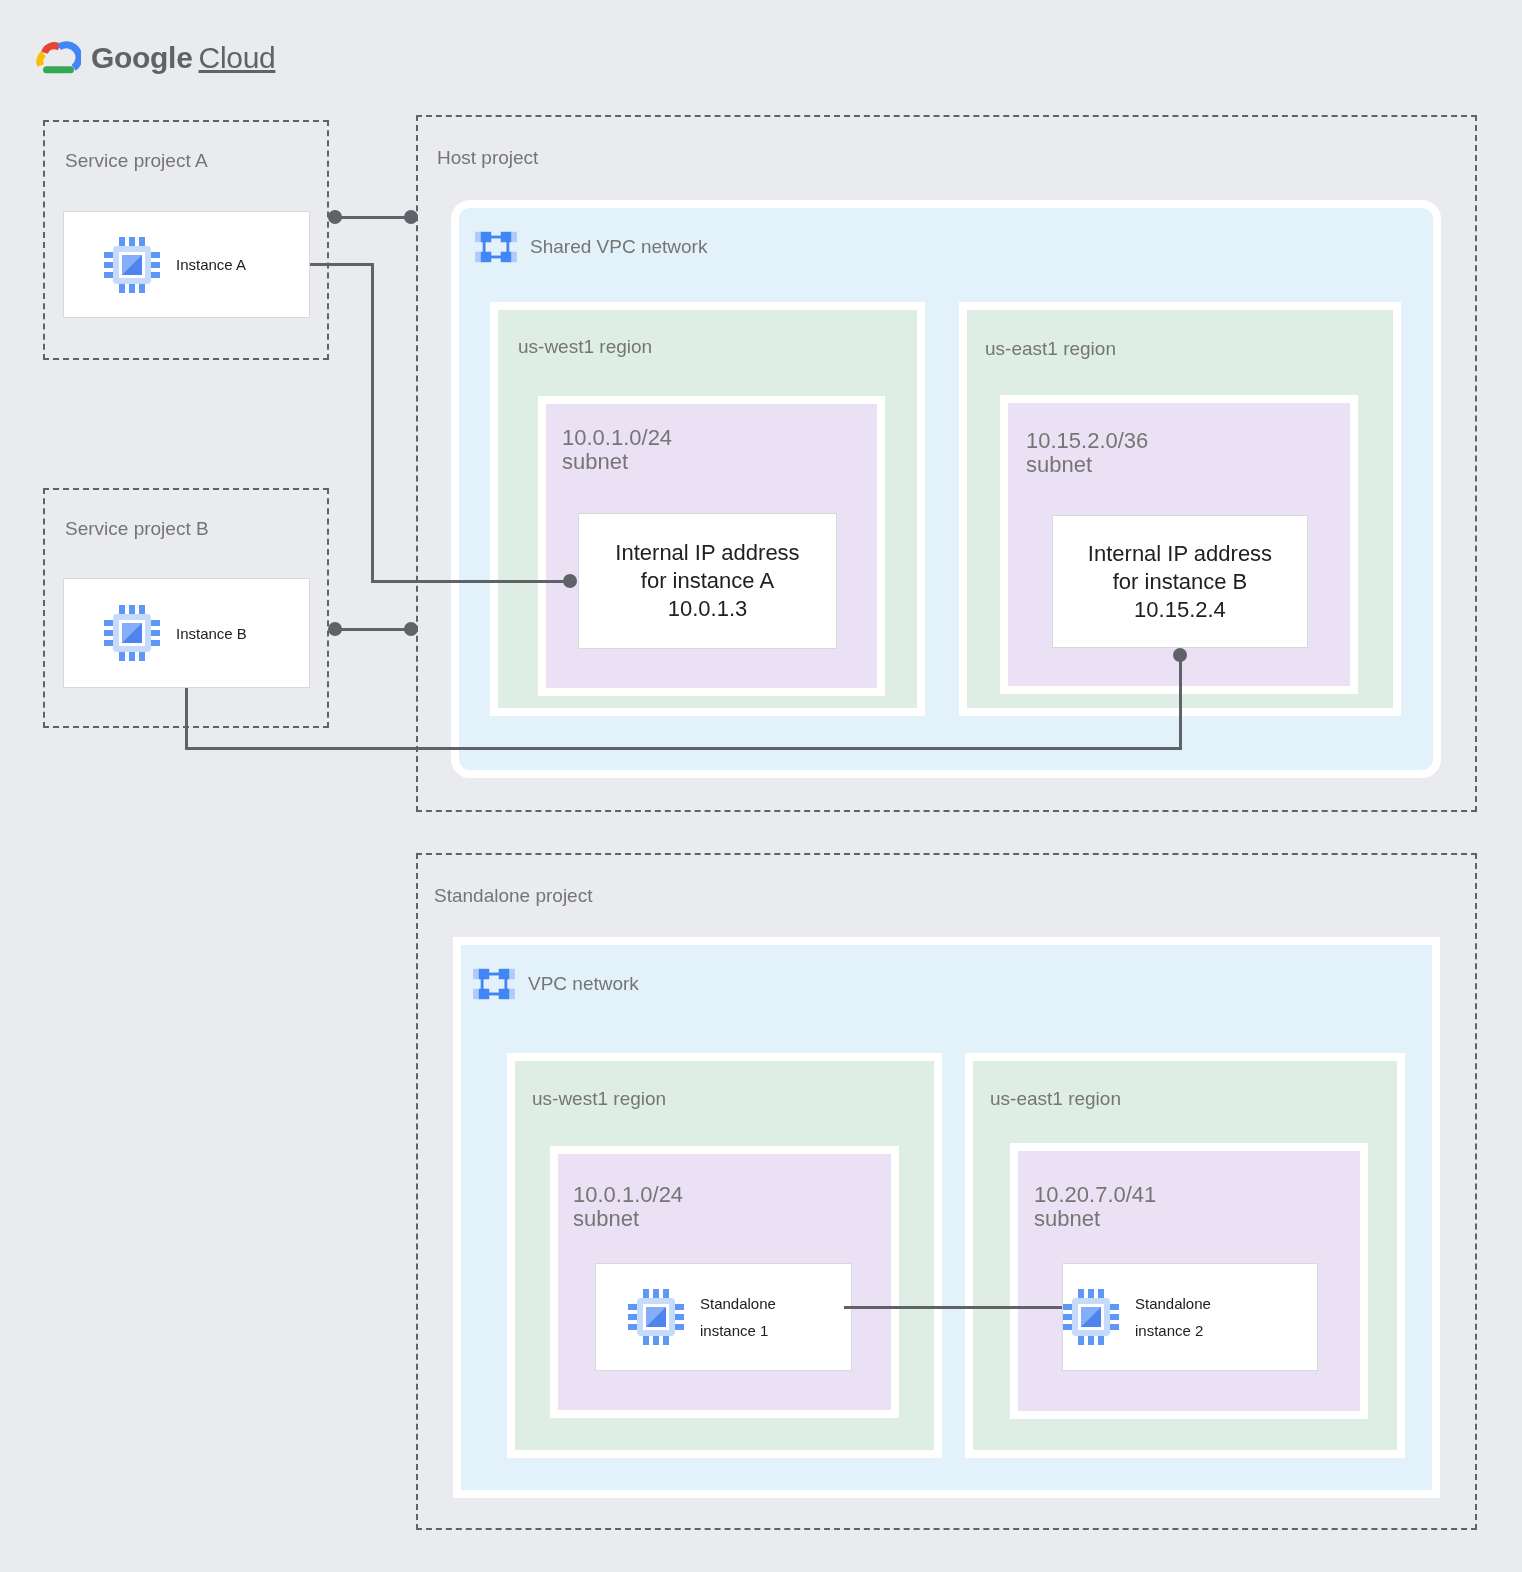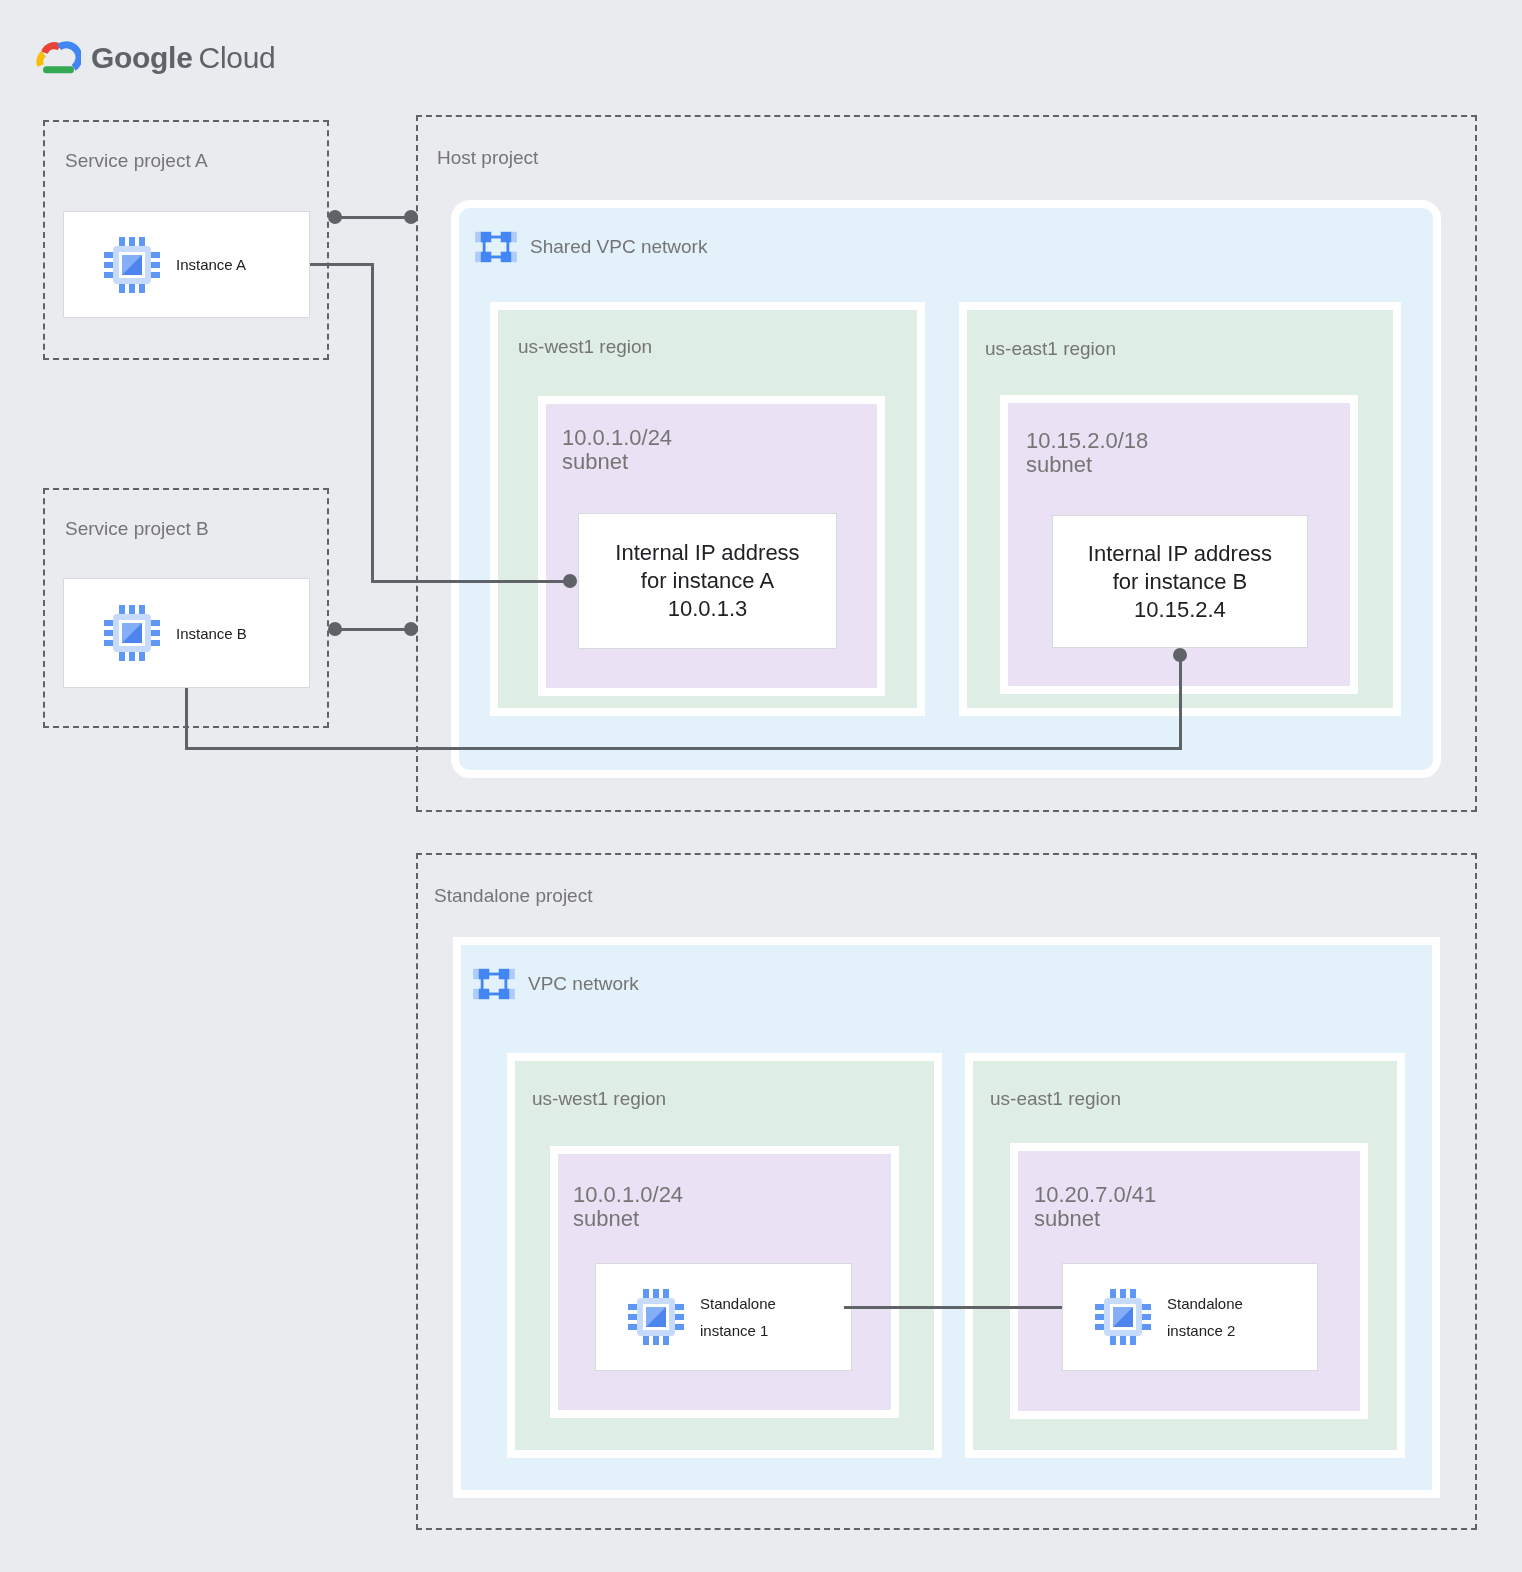--- a/index.html
+++ b/index.html
@@ -40,21 +40,21 @@
     text-align:center; color:#202124; font-size:22px; line-height:28px;
   }
   .ip-card span { display:block; }
   
   .line { position:absolute; background:#5f6368; z-index:6; }
   .dot  { position:absolute; width:14px; height:14px; border-radius:50%; background:#5f6368; z-index:7; }
   
   .logo { position:absolute; left:33px; top:38px; display:flex; align-items:center; gap:10px; }
   .logo-text { font-size:30px; color:#5f6368; letter-spacing:-0.3px; white-space:nowrap; }
   .logo-text .g { font-weight:700; }
-  .logo-text .c { font-weight:400; margin-left:6px; }
+  .logo-text .c { font-weight:400; margin-left:6px;text-decoration:underline; }
 </style>
 </head>
 <body>
 
 <div class="canvas">
 
   <div class="logo">
     <svg width="48" height="40" viewBox="0 0 48 40" fill="none">
       <path d="M11.5 14.8 A10 10 0 0 1 26.5 9.3" stroke="#ea4335" stroke-width="7"></path>
       <path d="M7.6 27.5 A10 10 0 0 1 10.6 15.8" stroke="#fbbc04" stroke-width="7"></path>
@@ -157,21 +157,21 @@
               <span>10.0.1.3</span>
             </div>
           </div>
         </div>
       </div>
 
       <div class="regionbox" style="left:500px; top:94px; width:442px; height:414px;">
         <div class="proj-label" style="left:18px; top:28px;">us-east1 region</div>
         <div class="subnetbox" style="left:33px; top:85px; width:358px; height:299px;">
           <div class="cidr-label" style="left:18px; top:26px;">
-            <span style="display:block;">10.15.2.0/18</span>
+            <span style="display:block;">10.15.2.0/36</span>
             <span style="display:block;">subnet</span>
           </div>
           <div class="card ip-card" style="left:44px; top:112px; width:256px; height:133px;">
             <div>
               <span>Internal IP address</span>
               <span>for instance B</span>
               <span>10.15.2.4</span>
             </div>
           </div>
         </div>
@@ -235,21 +235,21 @@
         </div>
       </div>
 
       <div class="regionbox" style="left:504px; top:108px; width:440px; height:405px;">
         <div class="proj-label" style="left:17px; top:27px;">us-east1 region</div>
         <div class="subnetbox" style="left:37px; top:82px; width:358px; height:276px;">
           <div class="cidr-label" style="left:16px; top:32px;">
             <span style="display:block;">10.20.7.0/41</span>
             <span style="display:block;">subnet</span>
           </div>
-          <div class="card instance-card" style="left:44px; top:112px; width:256px; height:108px; padding-left:32px;">
+          <div class="card instance-card" style="left:44px; top:112px; width:256px; height:108px; ">
             <svg width="56" height="56" viewBox="0 0 56 56">
               <g fill="#5e97f6">
                 <rect x="15" y="0" width="6" height="11"></rect>
                   <rect x="25" y="0" width="6" height="11"></rect>
                   <rect x="35" y="0" width="6" height="11"></rect>
                 <rect x="15" y="45" width="6" height="11"></rect>
                   <rect x="25" y="45" width="6" height="11"></rect>
                   <rect x="35" y="45" width="6" height="11"></rect>
                 <rect x="0" y="15" width="11" height="6"></rect>
                   <rect x="0" y="25" width="11" height="6"></rect>

